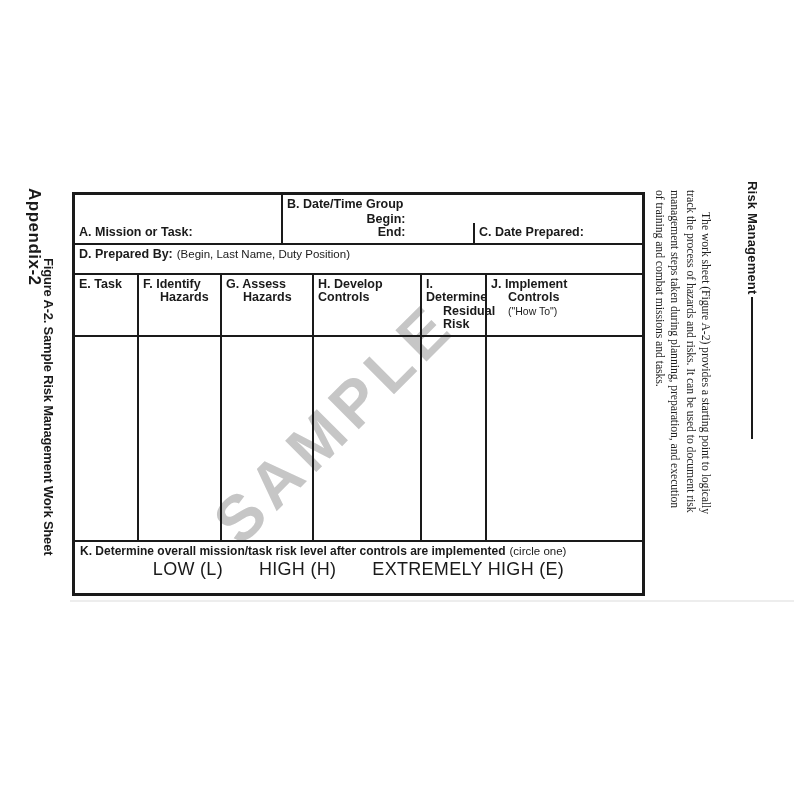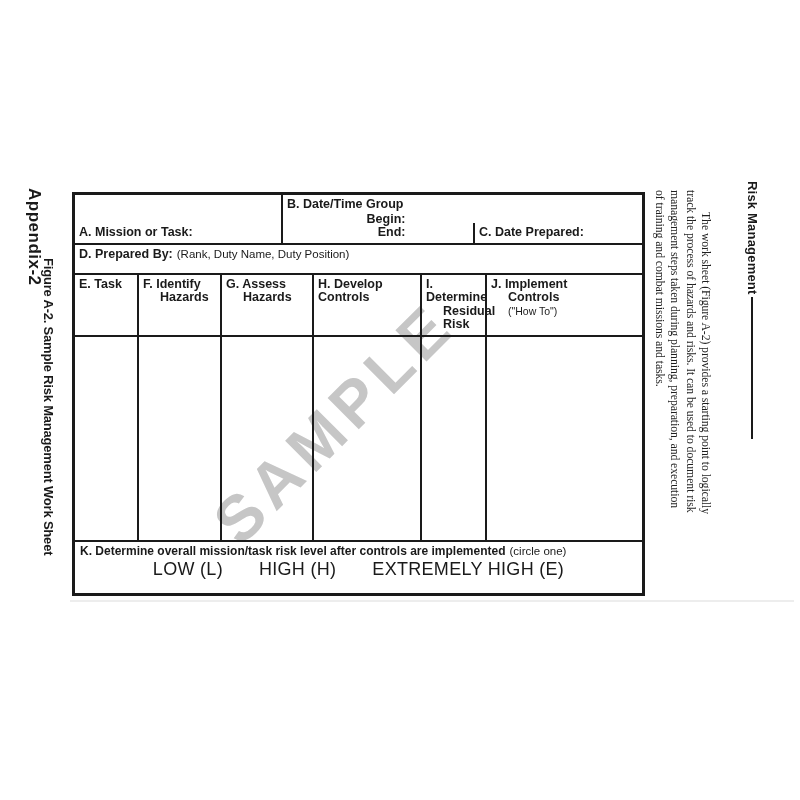--- a/index.html
+++ b/index.html
@@ -112,21 +112,21 @@
           </span>
         </div>
       </div>
       <div class="cell cell-c">
         <span>C. Date Prepared:</span>
       </div>
     </div>
 
     <div class="row row-d">
       <div class="cell cell-d">
-        <span>D. Prepared By:</span><span class="hint">(Rank, Duty Name, Duty Position)</span>
+        <span>D. Prepared By:</span><span class="hint">(Begin, Last Name, Duty Position)</span>
       </div>
     </div>
 
     <div class="row row-headers">
       <div class="cell col-e">
         <span class="hl">E. Task</span>
       </div>
       <div class="cell col-f">
         <span class="hl">F. Identify</span>
         <span class="hl cont">Hazards</span>

